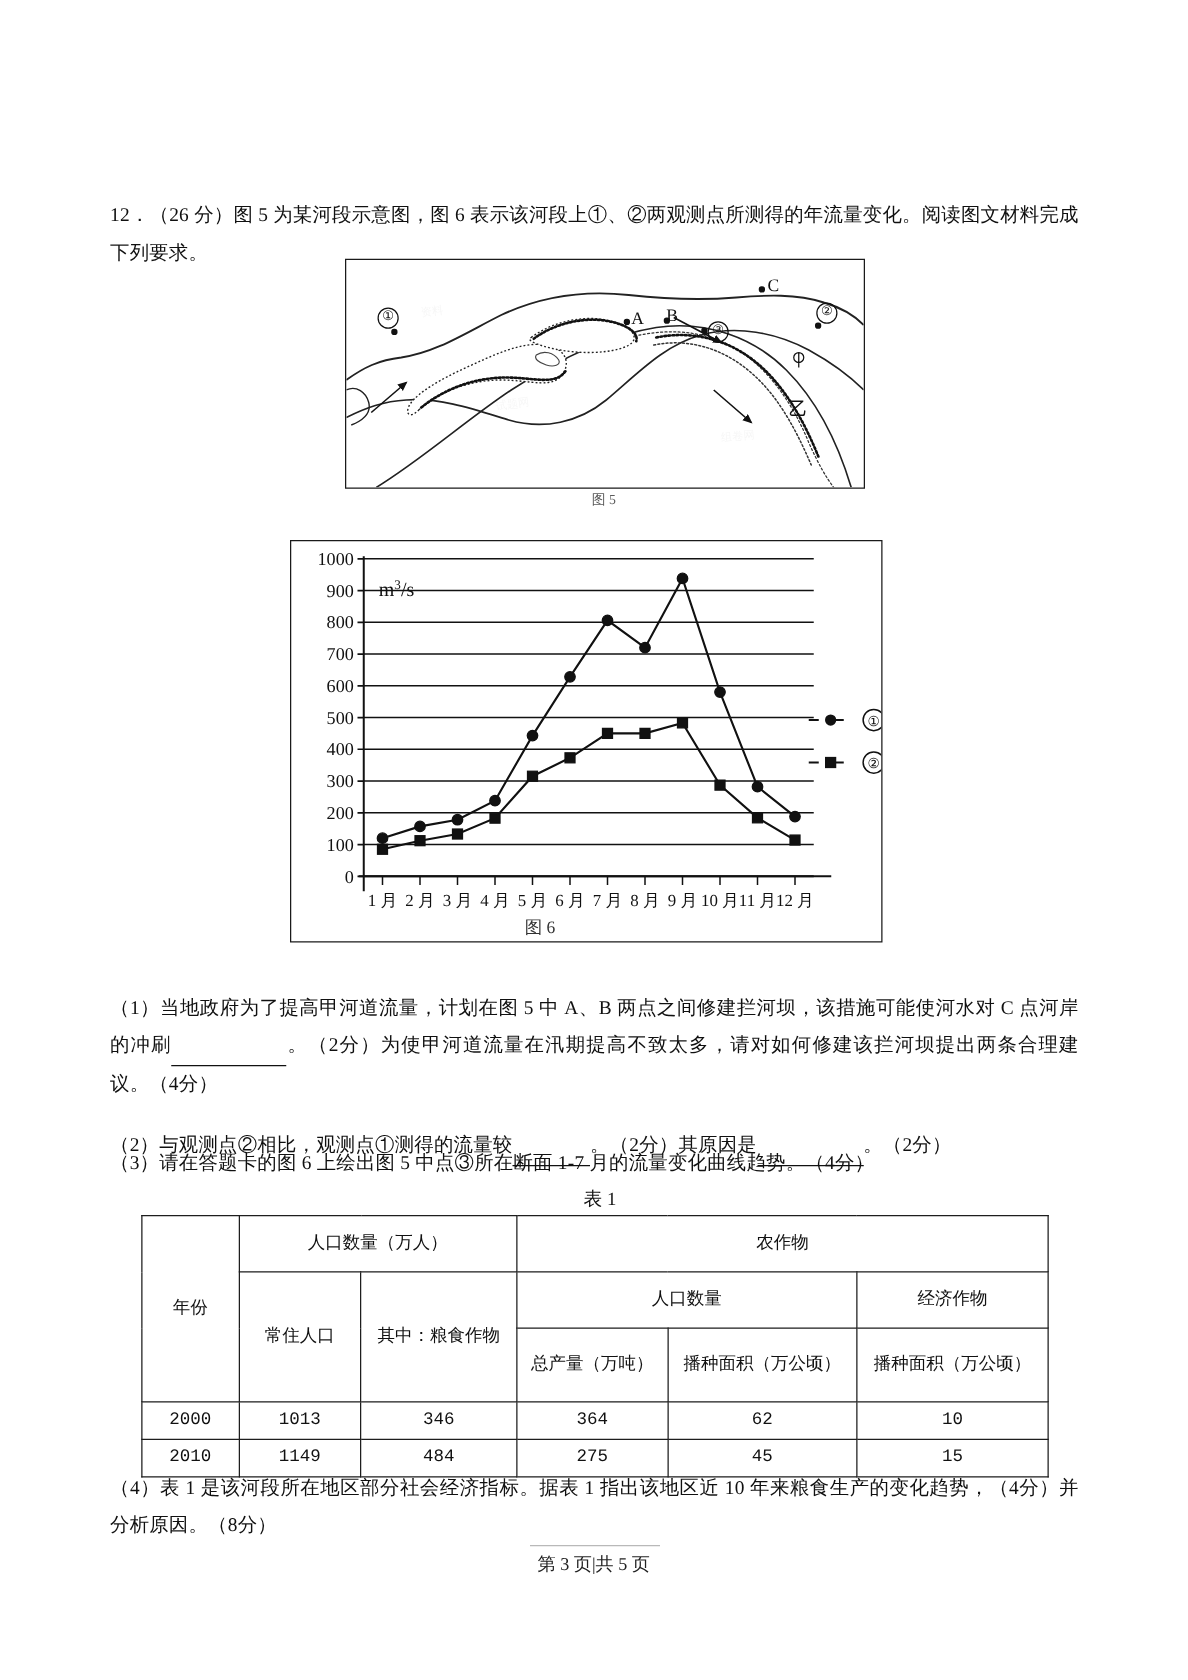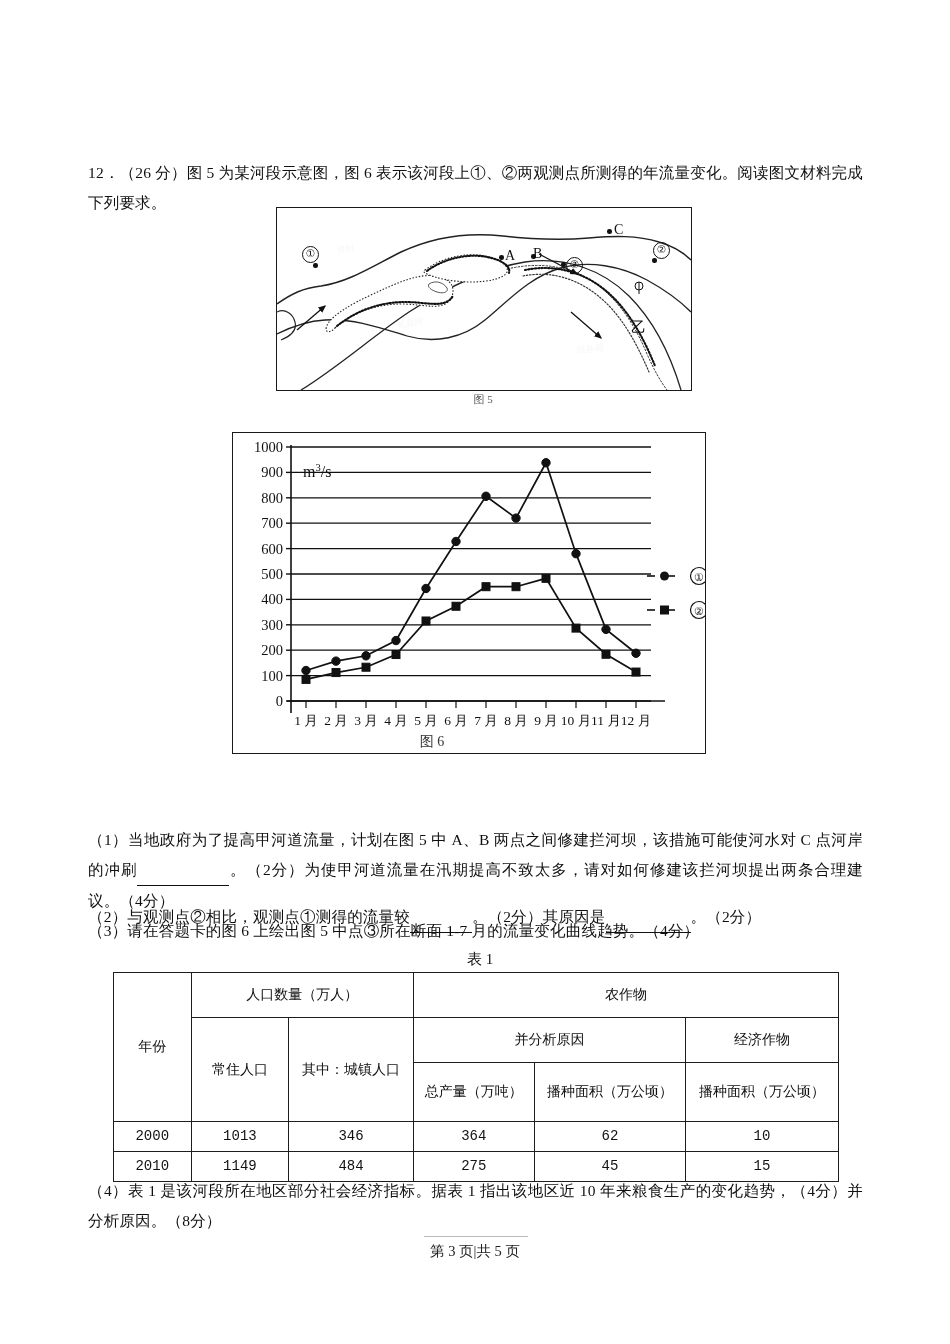--- a/index.html
+++ b/index.html
@@ -272,43 +272,43 @@
         <text x="466" y="147.5" text-anchor="middle" fill="#111" font-family="Liberation Serif, serif" font-size="11">①</text>
         <line x1="414" y1="177" x2="422" y2="177" stroke="#111" stroke-width="1.6"></line>
         <line x1="434" y1="177" x2="442" y2="177" stroke="#111" stroke-width="1.6"></line>
         <rect x="427" y="172.5" width="9" height="9" fill="#111"></rect>
         <circle cx="466" cy="177" r="8.5" fill="none" stroke="#111" stroke-width="1.2"></circle>
         <text x="466" y="181.5" text-anchor="middle" fill="#111" font-family="Liberation Serif, serif" font-size="11">②</text>
       </svg>
   </div>
   <div class="fig6-cap">图 6</div>
 
-  <div class="para" style="left:88px; top:809px; width:775px; text-indent:0;">
+  <div class="para" style="left:88px; top:776px; width:775px; text-indent:0;">
     <span>（1）当地政府为了提高甲河道流量，计划在图 5 中 A、B 两点之间修建拦河坝，该措施可能使河水对 C 点河岸的冲刷</span><span class="blank" style="width:92px;">&nbsp;</span><span>。（2分）为使甲河道流量在汛期提高不致太多，请对如何修建该拦河坝提出两条合理建议。（4分）</span>
   </div>
 
   <div class="para" style="left:88px; top:886px; width:775px;">
     <span>（2）与观测点②相比，观测点①测得的流量较</span><span class="blank" style="width:62px;">&nbsp;</span><span>。（2分）其原因是</span><span class="blank" style="width:85px;">&nbsp;</span><span>。（2分）</span>
   </div>
 
   <div class="para" style="left:88px; top:900px; width:775px;">（3）请在答题卡的图 6 上绘出图 5 中点③所在断面 1-7 月的流量变化曲线趋势。（4分）</div>
 
   <div class="tbl-cap">表 1</div>
 
   <table class="data">
     <tbody>
         <tr>
       <th rowspan="3" style="width:74px;margin-top:29px;">年份</th>
       <th colspan="2" class="hdr-tall" style="width:222px;">人口数量（万人）</th>
       <th colspan="3" class="hdr-tall">农作物</th>
     </tr>
     <tr>
       <th rowspan="2" style="width:96px;">常住人口</th>
-      <th rowspan="2" style="width:126px;">其中：城镇人口</th>
-      <th colspan="2" class="hdr-tall">并分析原因</th>
+      <th rowspan="2" style="width:126px;">其中：粮食作物</th>
+      <th colspan="2" class="hdr-tall">人口数量</th>
       <th class="hdr-tall" style="width:157px;margin-left:16px;">经济作物</th>
     </tr>
     <tr>
       <th style="width:122px; height:54px;">总产量（万吨）</th>
       <th style="width:155px;">播种面积（万公顷）</th>
       <th>播种面积（万公顷）</th>
     </tr>
 
     <tr>
       <td class="num">2000</td>

